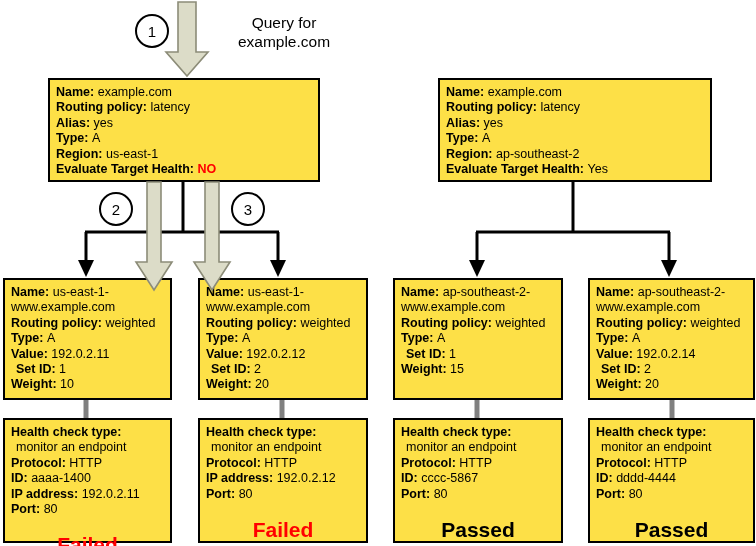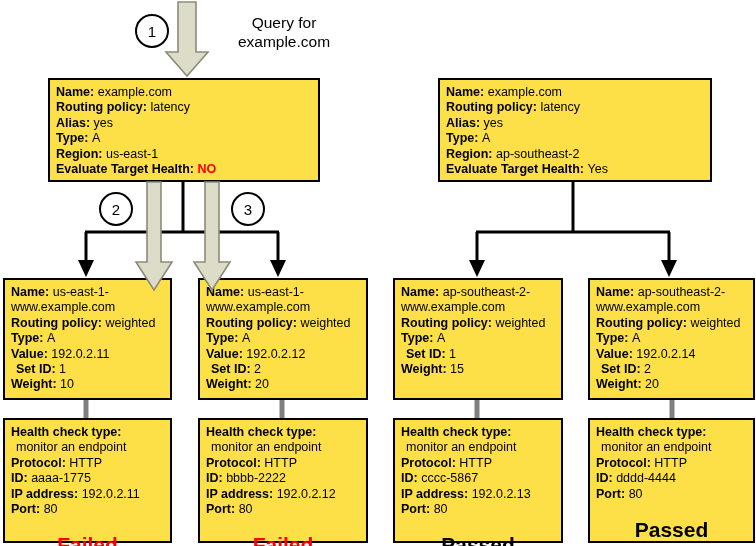--- a/index.html
+++ b/index.html
@@ -291,45 +291,41 @@
 
   <div class="box" style="left:3px; top:418px; width:169px; height:125px;">
     <div class="row k">Health check type: </div>
     <div class="row v indent">monitor an endpoint</div>
     <div class="row">
       <span class="k">Protocol: </span>
       <span class="v">HTTP</span>
     </div>
     <div class="row">
       <span class="k">ID: </span>
-      <span class="v">aaaa-1775</span>
+      <span class="v">aaaa-1400</span>
     </div>
     <div class="row">
       <span class="k">IP address: </span>
       <span class="v">192.0.2.11</span>
     </div>
     <div class="row">
       <span class="k">Port: </span>
       <span class="v">80</span>
     </div>
     <div class="verdict failed">Failed</div>
   </div>
 
   <div class="box" style="left:198px; top:418px; width:170px; height:125px;">
     <div class="row k">Health check type: </div>
     <div class="row v indent">monitor an endpoint</div>
     <div class="row">
       <span class="k">Protocol: </span>
       <span class="v">HTTP</span>
     </div>
     <div class="row">
-      <span class="k">ID: </span>
-      <span class="v">bbbb-2222</span>
-    </div>
-    <div class="row">
       <span class="k">IP address: </span>
       <span class="v">192.0.2.12</span>
     </div>
     <div class="row">
       <span class="k">Port: </span>
       <span class="v">80</span>
     </div>
     <div class="verdict failed">Failed</div>
   </div>
 
@@ -338,24 +334,20 @@
     <div class="row v indent">monitor an endpoint</div>
     <div class="row">
       <span class="k">Protocol: </span>
       <span class="v">HTTP</span>
     </div>
     <div class="row">
       <span class="k">ID: </span>
       <span class="v">cccc-5867</span>
     </div>
     <div class="row">
-      <span class="k">IP address: </span>
-      <span class="v">192.0.2.13</span>
-    </div>
-    <div class="row">
       <span class="k">Port: </span>
       <span class="v">80</span>
     </div>
     <div class="verdict passed">Passed</div>
   </div>
 
   <div class="box" style="left:588px; top:418px; width:167px; height:125px;">
     <div class="row k">Health check type: </div>
     <div class="row v indent">monitor an endpoint</div>
     <div class="row">

